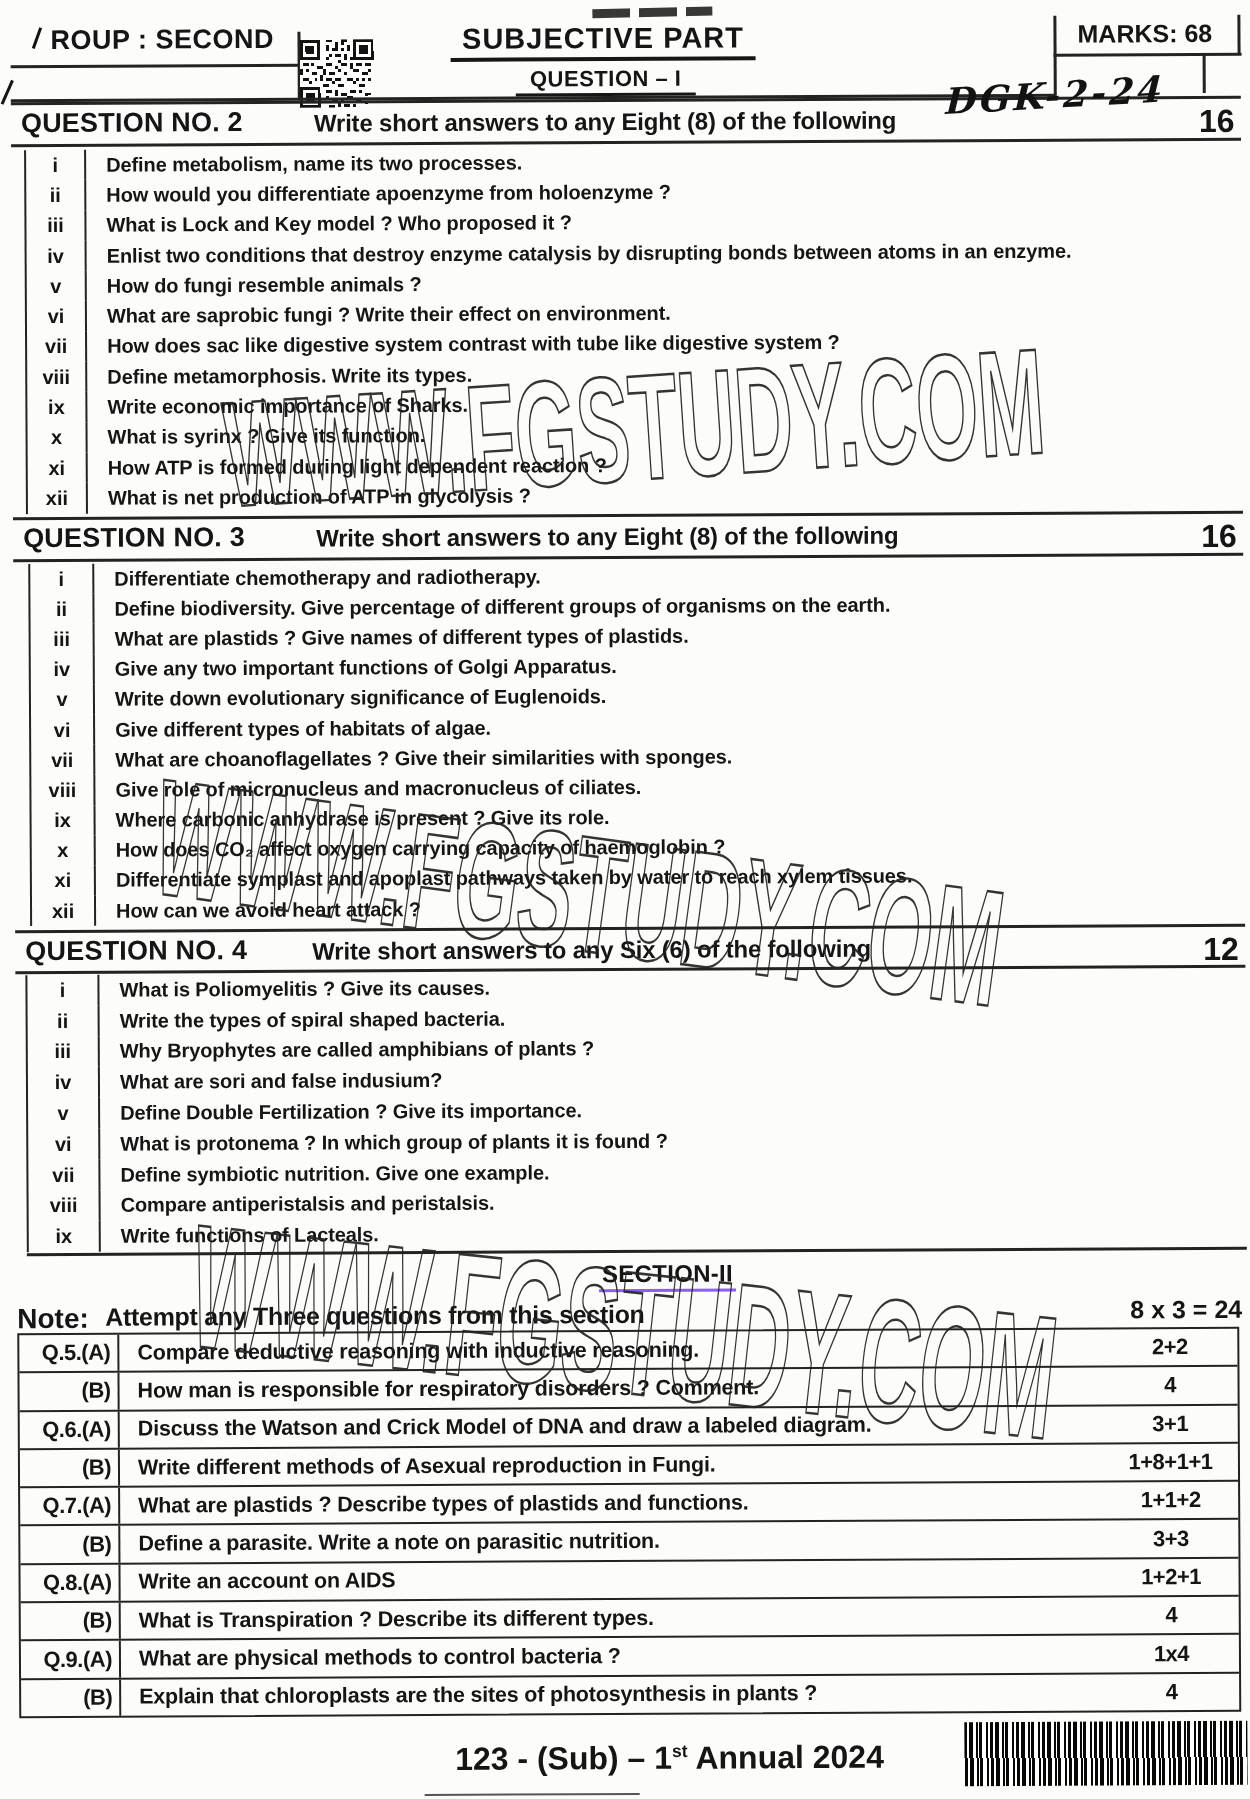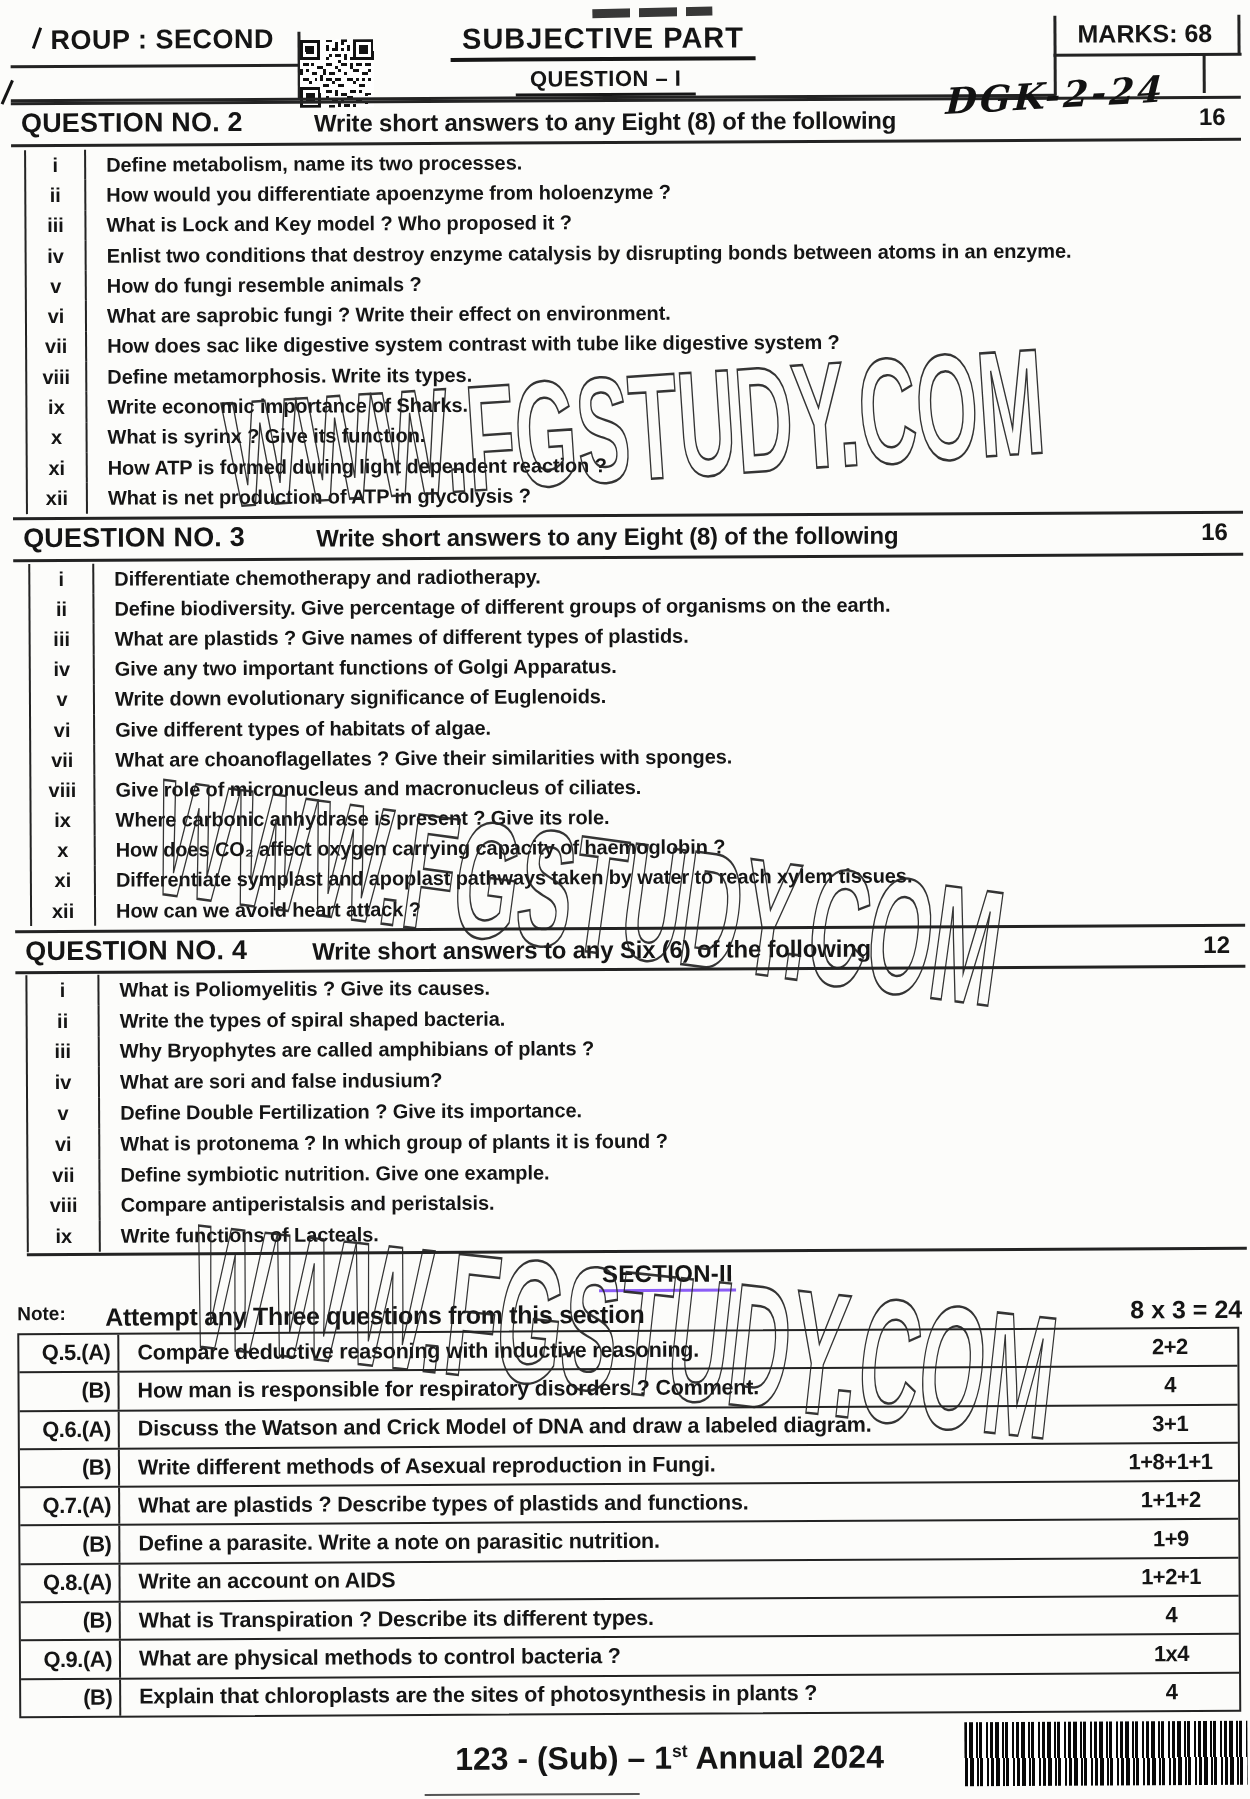--- a/index.html
+++ b/index.html
@@ -20,38 +20,38 @@
     background:repeating-linear-gradient(90deg,#151515 0 38px,transparent 38px 47px);}
   .main-title{left:455px;top:22px;width:305px;text-align:center;font-size:29px;font-weight:800;
     letter-spacing:1px;border-bottom:4px solid #161616;padding-bottom:2px;}
   .section1{left:520px;top:66px;width:180px;text-align:center;font-size:22px;font-weight:800;
     letter-spacing:.5px;border-bottom:3px solid #161616;padding-bottom:1px;}
   .marks-label{left:1082px;top:22px;font-size:25px;font-weight:800;}
 
   
   .qhead{font-size:27px;font-weight:800;letter-spacing:.2px;white-space:nowrap;}
   .qinstr{font-size:24px;font-weight:700;letter-spacing:-.2px;white-space:nowrap;}
-  .qmarks{font-size:24px;font-weight:800;}
+  .qmarks{font-size:32px;font-weight:800;}
   .handwritten{
     left:950px;top:76px;font-family:"DejaVu Serif",serif;font-style:italic;font-weight:700;
     font-size:36px;letter-spacing:3px;transform:rotate(-3deg) skewX(-6deg);color:#121212;white-space:nowrap;
   }
 
   
   .qtable{position:absolute;border-left:2.5px solid #232323;}
   .qtable .row{display:flex;align-items:center;height:var(--rh);}
   .qtable .num{width:var(--nw);height:100%;border-right:2.5px solid #232323;
     display:flex;align-items:center;justify-content:center;
     font-size:20px;font-weight:800;flex:none;}
   .qtable .txt{padding-left:20px;font-size:20px;font-weight:700;letter-spacing:-.1px;white-space:nowrap;}
 
   
   .s2title{left:597px;top:1260px;font-size:24px;font-weight:800;letter-spacing:.3px;
     border-bottom:3px solid #8b5cf6;padding:0 3px 1px 3px;}
-  .note-label{left:15px;top:1300px;font-size:19px;font-weight:800;}
+  .note-label{left:15px;top:1300px;font-size:28px;font-weight:800;}
   .note-text{left:103px;top:1300px;font-size:25px;font-weight:800;letter-spacing:-.3px;white-space:nowrap;}
   .note-total{left:1105px;top:1298px;width:135px;text-align:right;font-size:25px;font-weight:800;}
 
   .s2table{position:absolute;left:15px;top:1330px;width:1218px;border:2.5px solid #232323;background:transparent;}
   .s2table .srow{display:flex;align-items:center;height:36.3px;border-bottom:2.5px solid #232323;}
   .s2table .srow:last-child{border-bottom:none;}
   .s2table .slabel{width:100px;flex:none;height:100%;border-right:2.5px solid #232323;
     display:flex;align-items:center;justify-content:flex-end;padding-right:7px;box-sizing:border-box;
     font-size:22px;font-weight:800;letter-spacing:-.5px;}
   .s2table .stext{flex:1;padding-left:18px;font-size:21.5px;font-weight:700;letter-spacing:-.2px;white-space:nowrap;overflow:hidden;}
@@ -343,21 +343,21 @@
 
       <div class="srow">
         <div class="slabel">Q.7.(A)</div>
         <div class="stext">What are plastids ? Describe types of plastids and functions.</div>
         <div class="smarks">1+1+2</div>
       </div>
 
       <div class="srow">
         <div class="slabel">(B)</div>
         <div class="stext">Define a parasite. Write a note on parasitic nutrition.</div>
-        <div class="smarks">1+9</div>
+        <div class="smarks">3+3</div>
       </div>
 
       <div class="srow">
         <div class="slabel">Q.8.(A)</div>
         <div class="stext">Write an account on AIDS</div>
         <div class="smarks">1+2+1</div>
       </div>
 
       <div class="srow">
         <div class="slabel">(B)</div>

